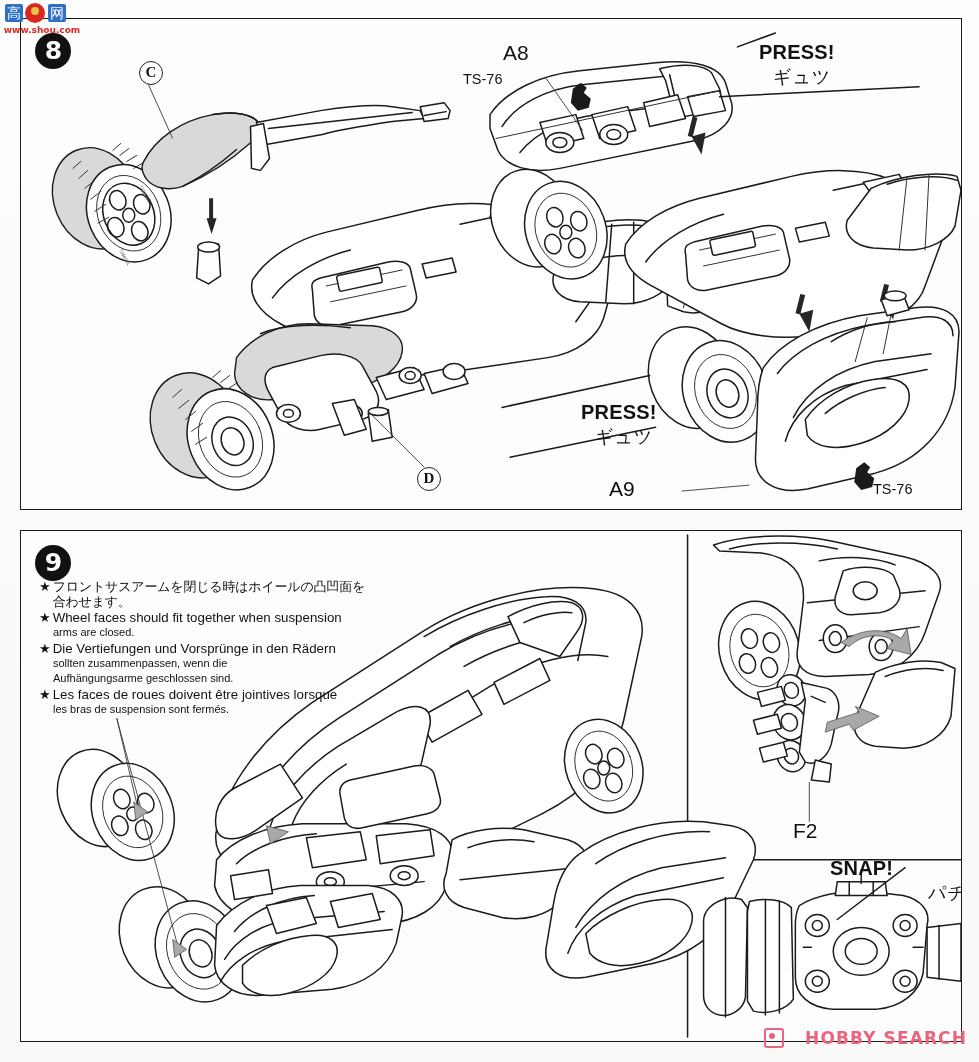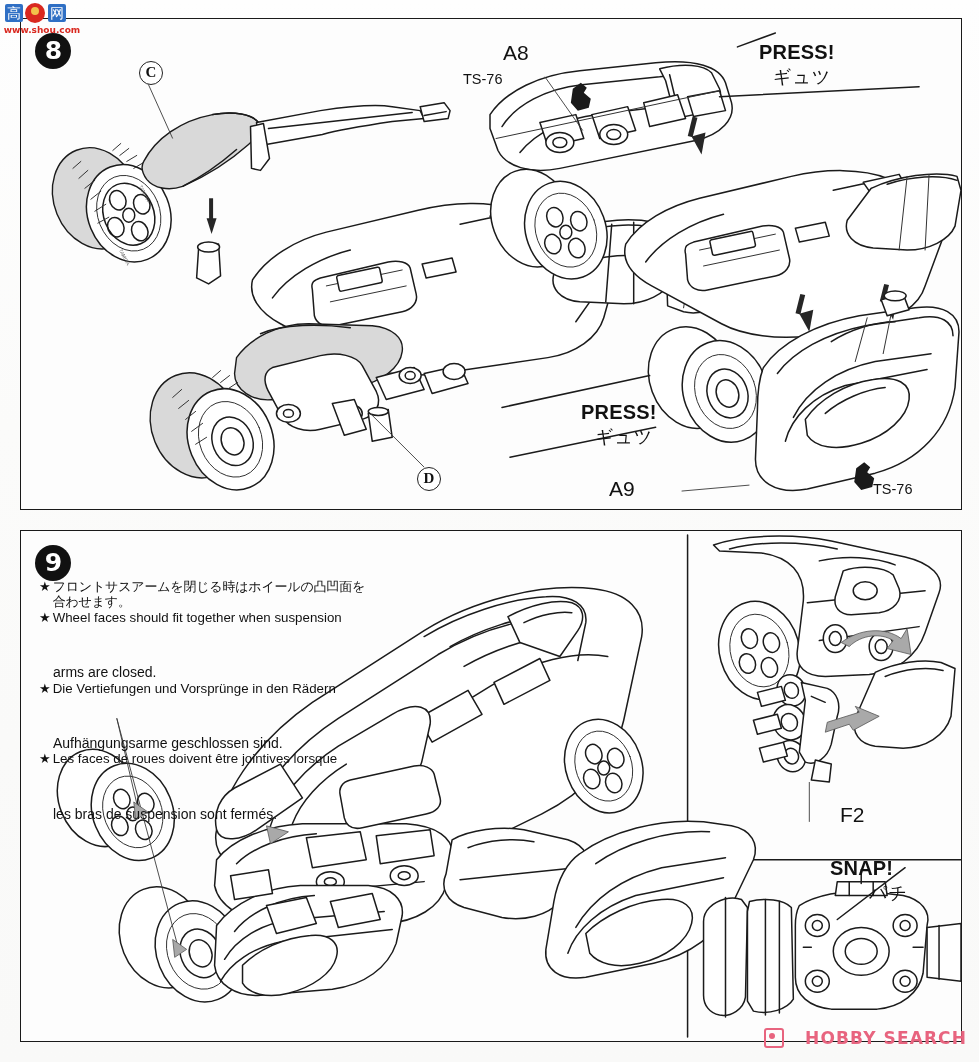--- a/index.html
+++ b/index.html
@@ -112,24 +112,23 @@
   .ins-line .txt {
     flex: 1 1 auto;
   }
   .ins-jp .txt {
     font-family: "DejaVu Sans", sans-serif;
     font-size: 13px;
     letter-spacing: -.2px;
   }
   .ins-cont {
     padding-left: 14px;
-    font-size: 14px;
+    font-size: 11px;
     line-height: 15.4px;
     color: #111;
-    margin-top: 40px;
   }
 
   
   #watermark-gaoshou {
     position: absolute;
     left: 4px; top: 2px;
     width: 78px; height: 40px;
     z-index: 40;
   }
   #watermark-hobbysearch {
@@ -610,34 +609,35 @@
       <div class="ins-line">
         <span class="star">★</span>
         <span class="txt">Wheel faces should fit together when suspension</span>
       </div>
       <div class="ins-cont">arms are closed.</div>
 
       <div class="ins-line">
         <span class="star">★</span>
         <span class="txt">Die Vertiefungen und Vorsprünge in den Rädern</span>
       </div>
+      <div class="ins-cont">sollten zusammenpassen, wenn die</div>
       <div class="ins-cont">Aufhängungsarme geschlossen sind.</div>
 
       <div class="ins-line">
         <span class="star">★</span>
         <span class="txt">Les faces de roues doivent être jointives lorsque</span>
       </div>
       <div class="ins-cont">les bras de suspension sont fermés.</div>
     </div>
 
-    <div class="lbl lbl-part" style="left:772px; top:272px;margin-left:47px;">F2</div>
+    <div class="lbl lbl-part" style="left:772px; top:288px;">F2</div>
 
     <div>
       <div class="lbl lbl-action" style="left:809px; top:326px;">SNAP!</div>
-      <div class="lbl lbl-kana" style="left:848px; top:350px;">パチ</div>
+      <div class="lbl lbl-kana" style="left:907px; top:350px;">パチ</div>
     </div>
   </div>
 
   <div id="watermark-gaoshou">
     <svg viewBox="0 0 78 40" width="78" height="40">
       <rect x="1" y="2" width="18" height="18" rx="2" fill="#2f6fc4"></rect>
       <text x="10" y="16" font-size="14" fill="#ffffff" text-anchor="middle" font-family="DejaVu Sans, sans-serif">高</text>
       <rect x="44" y="2" width="18" height="18" rx="2" fill="#2f6fc4"></rect>
       <text x="53" y="16" font-size="14" fill="#ffffff" text-anchor="middle" font-family="DejaVu Sans, sans-serif">网</text>
       <circle cx="31" cy="11" r="10" fill="#d9281f"></circle>

